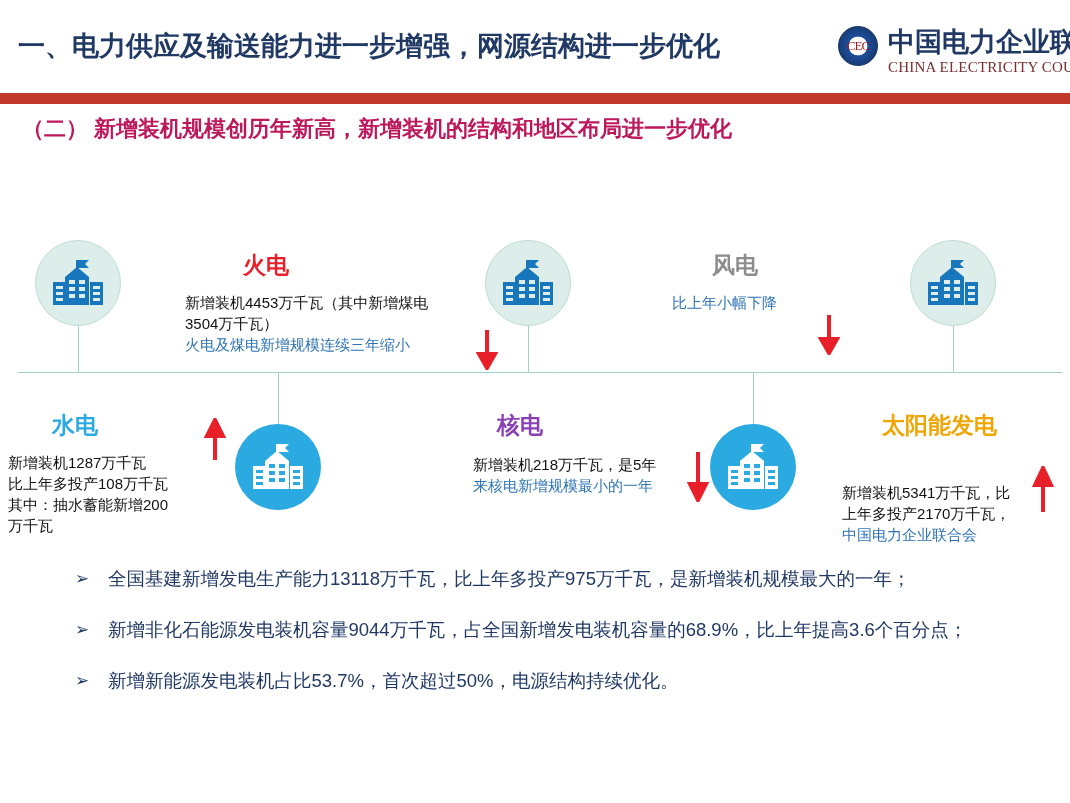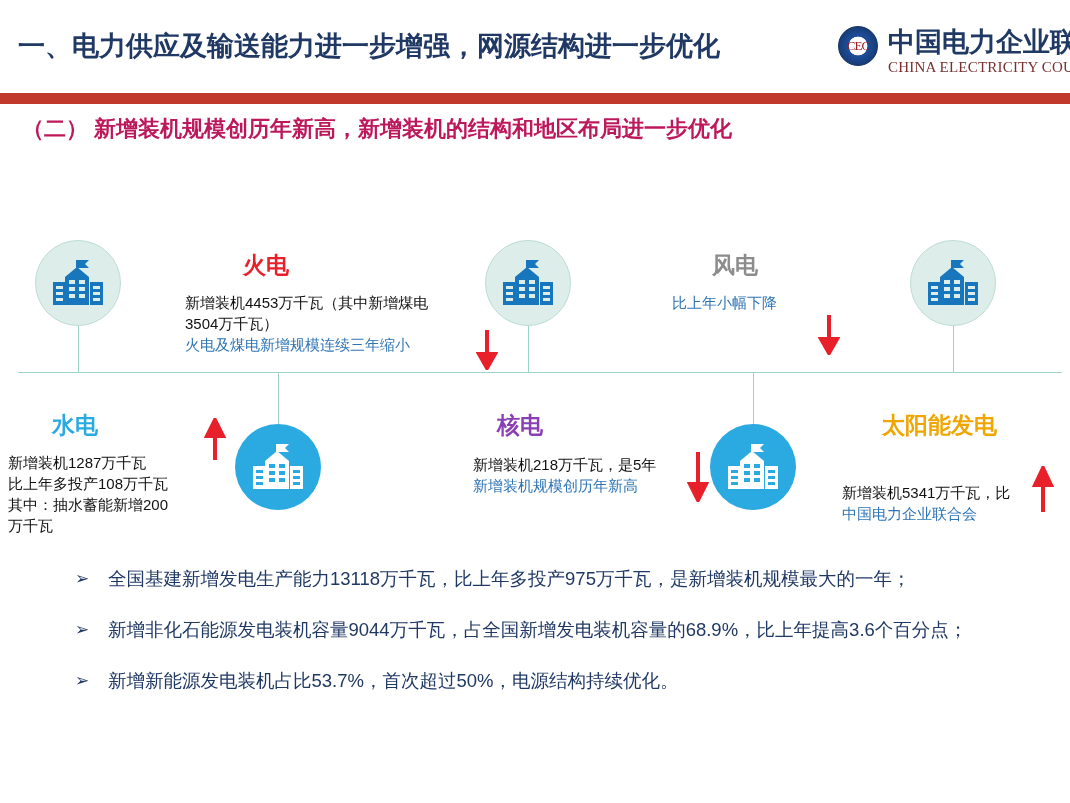--- a/index.html
+++ b/index.html
@@ -359,29 +359,30 @@
     <div>其中：抽水蓄能新增200</div>
     <div>万千瓦</div>
   </div>
   <svg class="arrow" style="left:204px; top:248px; height:42px;" viewBox="0 0 22 42">
     <path d="M11 42 L11 14 M11 2 L3 18 L19 18 Z" stroke="#E8202A" stroke-width="4" fill="#E8202A"></path>
   </svg>
 
   <div class="cat-title" style="left:497px; top:240px; color:#8A3FB5;">核电</div>
   <div class="cat-body" style="left:461px; top:284px; width:236px;margin-left:12px;">
     <div>新增装机218万千瓦，是5年</div>
-    <div class="hl">新增装机规模创历年新高</div>
+    <div class="hl">来核电新增规模最小的一年</div>
   </div>
   <svg class="arrow" style="left:687px; top:282px; height:50px;" viewBox="0 0 22 50">
     <path d="M11 0 L11 36 M11 48 L3 32 L19 32 Z" stroke="#E8202A" stroke-width="4" fill="#E8202A"></path>
   </svg>
 
   <div class="cat-title" style="left:882px; top:240px; color:#F0A500;text-align:right;">太阳能发电</div>
   <div class="cat-body" style="left:842px; top:284px; width:200px;margin-top:28px;">
     <div>新增装机5341万千瓦，比</div>
+    <div>上年多投产2170万千瓦，</div>
     <div class="hl">中国电力企业联合会</div>
   </div>
   <svg class="arrow" style="left:1032px; top:296px; height:46px;" viewBox="0 0 22 46">
     <path d="M11 46 L11 16 M11 2 L3 19 L19 19 Z" stroke="#E8202A" stroke-width="4" fill="#E8202A"></path>
   </svg>
 
 </div>
 
 <div id="bullets">
   <div class="bullet">

